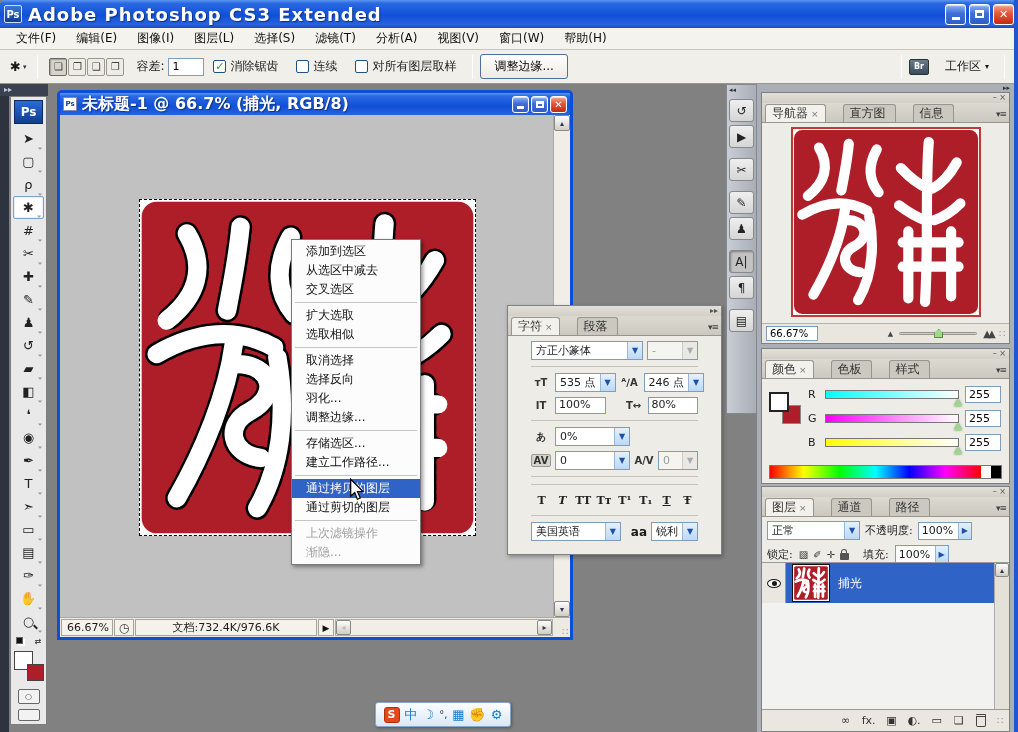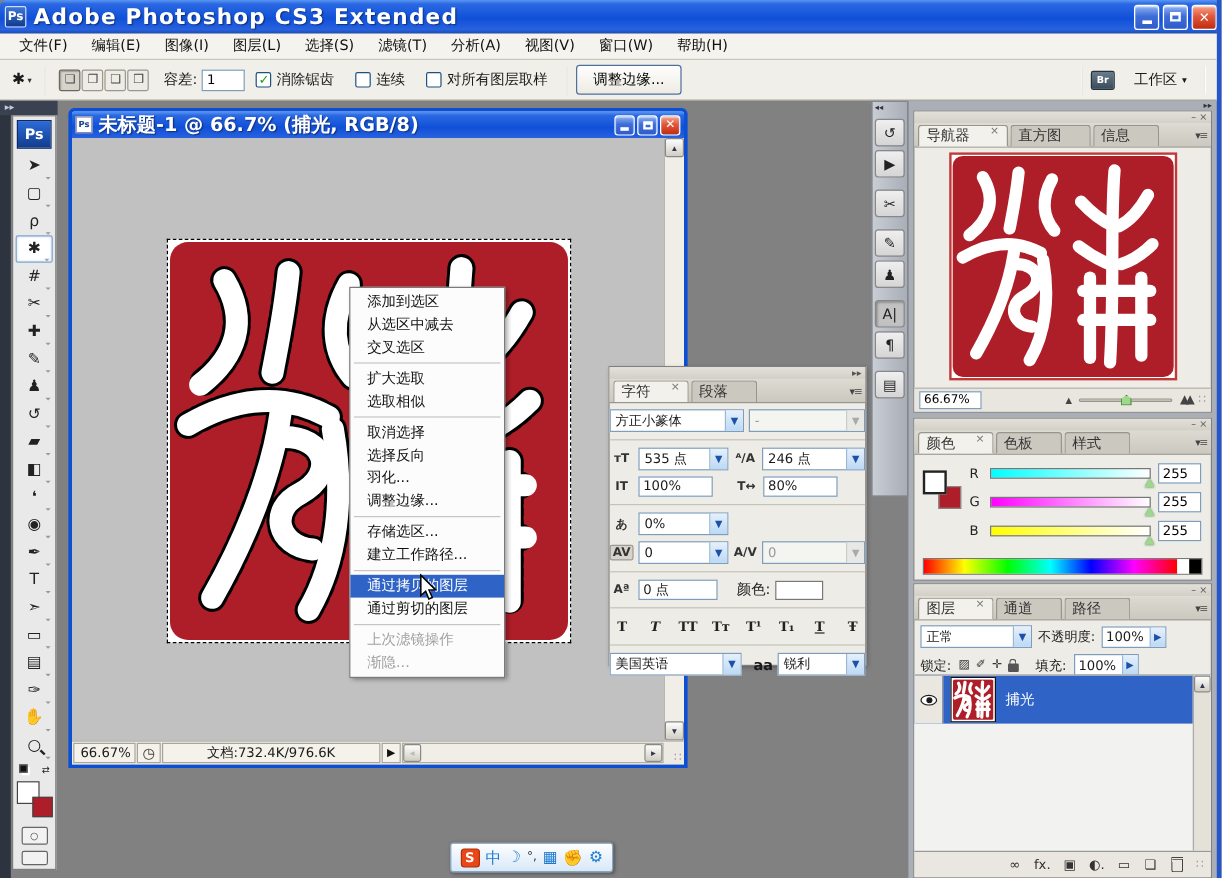--- a/index.html
+++ b/index.html
@@ -85,35 +85,35 @@
   .ctx-item{height:19px;line-height:19px;padding-left:14px;font-size:12px;color:#111;white-space:nowrap}
   .ctx-item.highlight{background:#2F63C5;color:#fff}
   .ctx-item.disabled{color:#A0A0A0}
   .csep{height:1px;background:#C5C5C5;margin:3px 3px}
   .cursor-svg{position:absolute;left:349px;top:478px;z-index:50}
 
   
   .panel{position:absolute;background:#EDECE6;border:1px solid #808080;box-shadow:1px 2px 4px rgba(0,0,0,.3)}
   .pbar{height:10px;text-align:right;font-size:8px;line-height:9px;color:#555;padding-right:3px;background:linear-gradient(#E2E0D8,#D2CFC6)}
   .phead{height:20px;background:linear-gradient(#DDDAD2,#CBC8BF);display:flex;align-items:flex-end;padding:0 3px;border-bottom:1px solid #98958d;position:relative}
-  .tab{height:18px;padding:0 6px;display:flex;gap:17px;font-size:12px;background:#CBC8BF;border:1px solid #98958d;border-bottom:none;border-radius:3px 3px 0 0;margin-right:2px;color:#333;white-space:nowrap}
+  .tab{height:18px;padding:0 6px;display:flex;align-items:center;gap:3px;font-size:12px;background:#CBC8BF;border:1px solid #98958d;border-bottom:none;border-radius:3px 3px 0 0;margin-right:17px;color:#333;white-space:nowrap}
   .tab.active{background:#F2F1EB}
   .tabx{font-size:9px;color:#777}
   .pmenu{position:absolute;right:3px;bottom:3px;font-size:9px;color:#444;letter-spacing:-1px}
 
   .sel{display:flex;border:1px solid #7F9DB9;background:#fff;height:19px;align-items:center;font-size:11px}
   .sel .val{flex:1;padding:0 4px;white-space:nowrap;overflow:hidden}
   .sel .arrow{width:15px;align-self:stretch;background:linear-gradient(#E6F0FB,#BCD9F5);border-left:1px solid #98b8d8;display:flex;align-items:center;justify-content:center;color:#1b52a8;font-size:8px}
   .sel.disabled{background:#F4F4F0;color:#999}
   .sel.disabled .arrow{background:#E8E8E4;color:#aaa;border-left-color:#ccc}
   .inp{border:1px solid #7F9DB9;background:#fff;font-size:11px;padding:0 3px;height:17px;font-family:inherit}
 
   
   .charp{left:507px;top:305px;width:215px;height:250px;z-index:30}
-  .charp .body{padding:5px 0;display:flex;flex-direction:column;gap:5px}
+  .charp .body{padding:5px 23px;display:flex;flex-direction:column;gap:5px}
   .crow{display:flex;align-items:center;gap:4px}
   .cicon{width:20px;font-size:10px;font-weight:bold;color:#333;text-align:center;flex:none}
   .cicon.pressed{background:#D6D4CA;border:1px solid #999;border-radius:2px}
   .hr{height:1px;background:#c5c3b8;margin:1px 0}
   .cstyles{display:flex;justify-content:space-between;padding:1px 2px}
   .stybtn{width:17px;height:16px;display:flex;align-items:center;justify-content:center;font-family:"DejaVu Serif","Liberation Serif",serif;font-weight:bold;font-size:11px;color:#222}
   .stybtn.italic{font-style:italic}
   .stybtn.underline{text-decoration:underline}
   .color-swatch{width:40px;height:16px;background:#fff;border:1px solid #777}
 
@@ -496,26 +496,20 @@
             <span class="val">0</span>
             <span class="arrow" data-name="chevron-down-icon">▼</span>
           </div>
         <span class="cicon" data-name="kerning-icon">A/V</span>
         <div class="sel disabled" style="flex:1" data-name="kerning-select">
             <span class="val">0</span>
             <span class="arrow" data-name="chevron-down-icon">▼</span>
           </div>
       </div>
       <div class="hr" data-name="divider"></div>
-      <div class="crow">
-        <span class="cicon" data-name="baseline-shift-icon">Aª</span>
-        <div class="inp" style="width:66px" data-name="baseline-shift-input">0 点</div>
-        <span style="margin-left:12px" data-name="text-color-label">颜色:</span>
-        <span class="color-swatch" data-name="text-color-swatch"></span>
-      </div>
       <div class="hr" data-name="divider"></div>
       <div class="cstyles" data-name="type-style-buttons">
 
       <span class="stybtn" data-name="faux-bold-button">T</span>
           <span class="stybtn italic" data-name="faux-italic-button">T</span>
           <span class="stybtn" data-name="all-caps-button">TT</span>
           <span class="stybtn" data-name="small-caps-button">Tᴛ</span>
           <span class="stybtn" data-name="superscript-button">T¹</span>
           <span class="stybtn" data-name="subscript-button">T₁</span>
           <span class="stybtn underline" data-name="underline-button">T</span>

